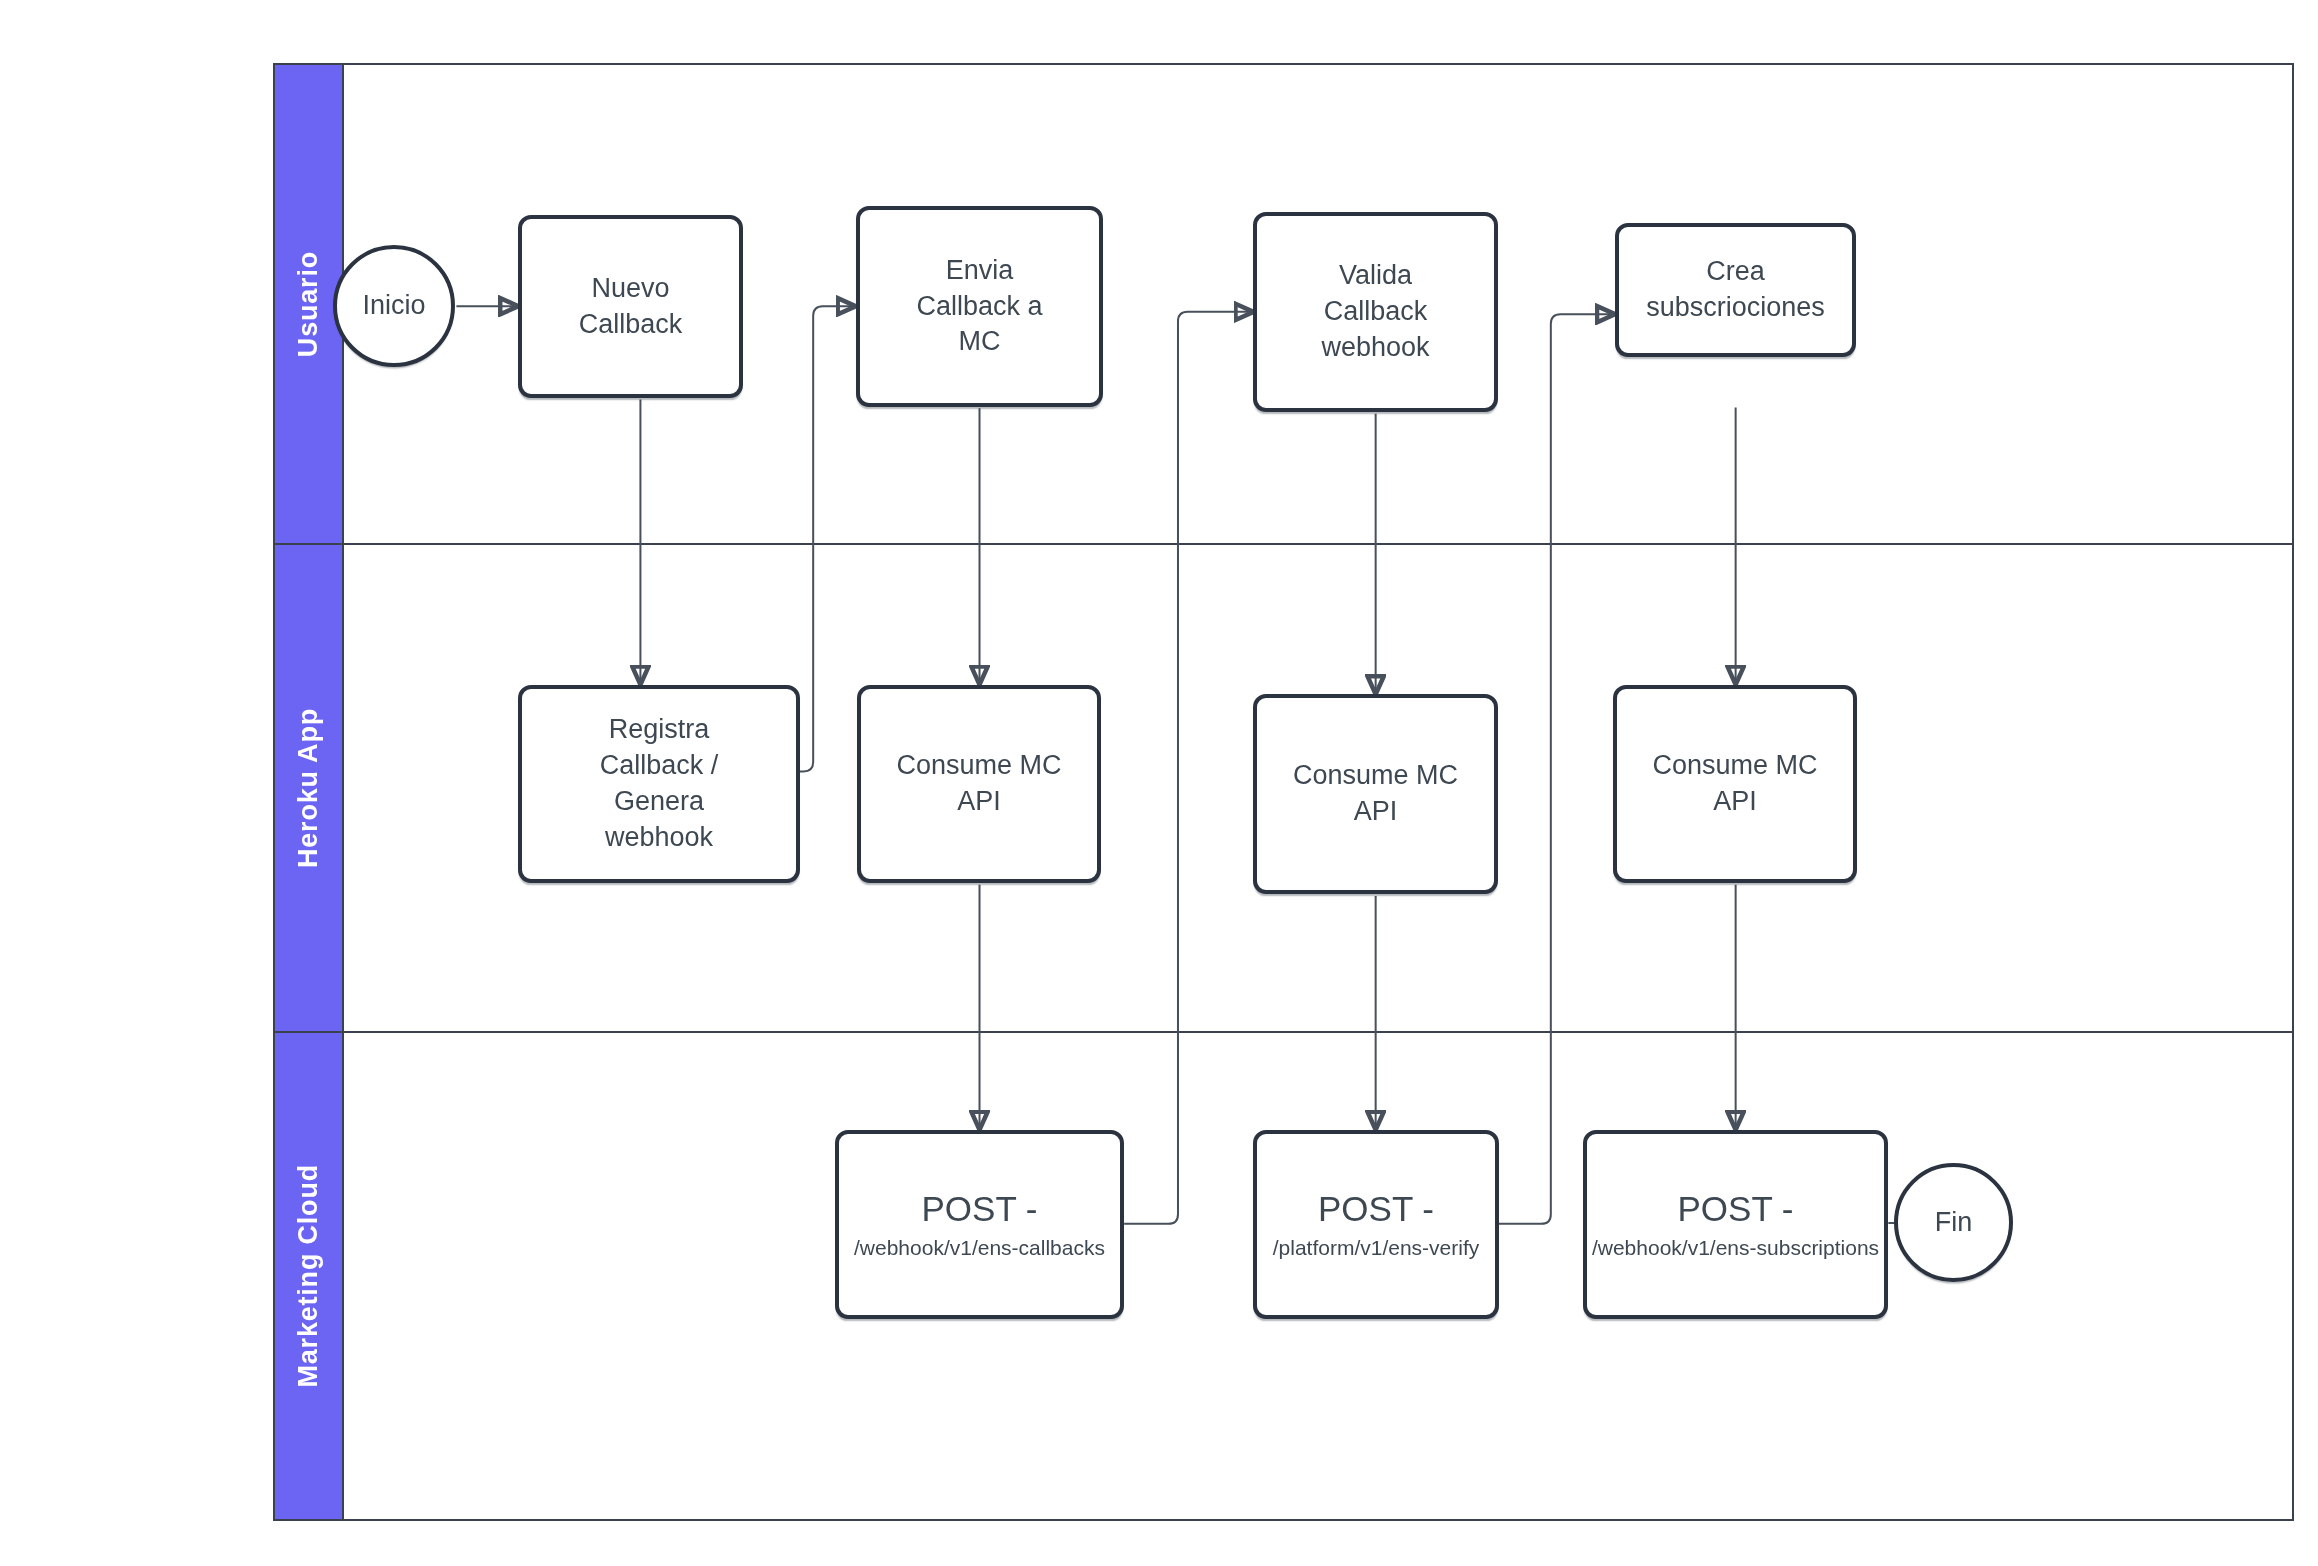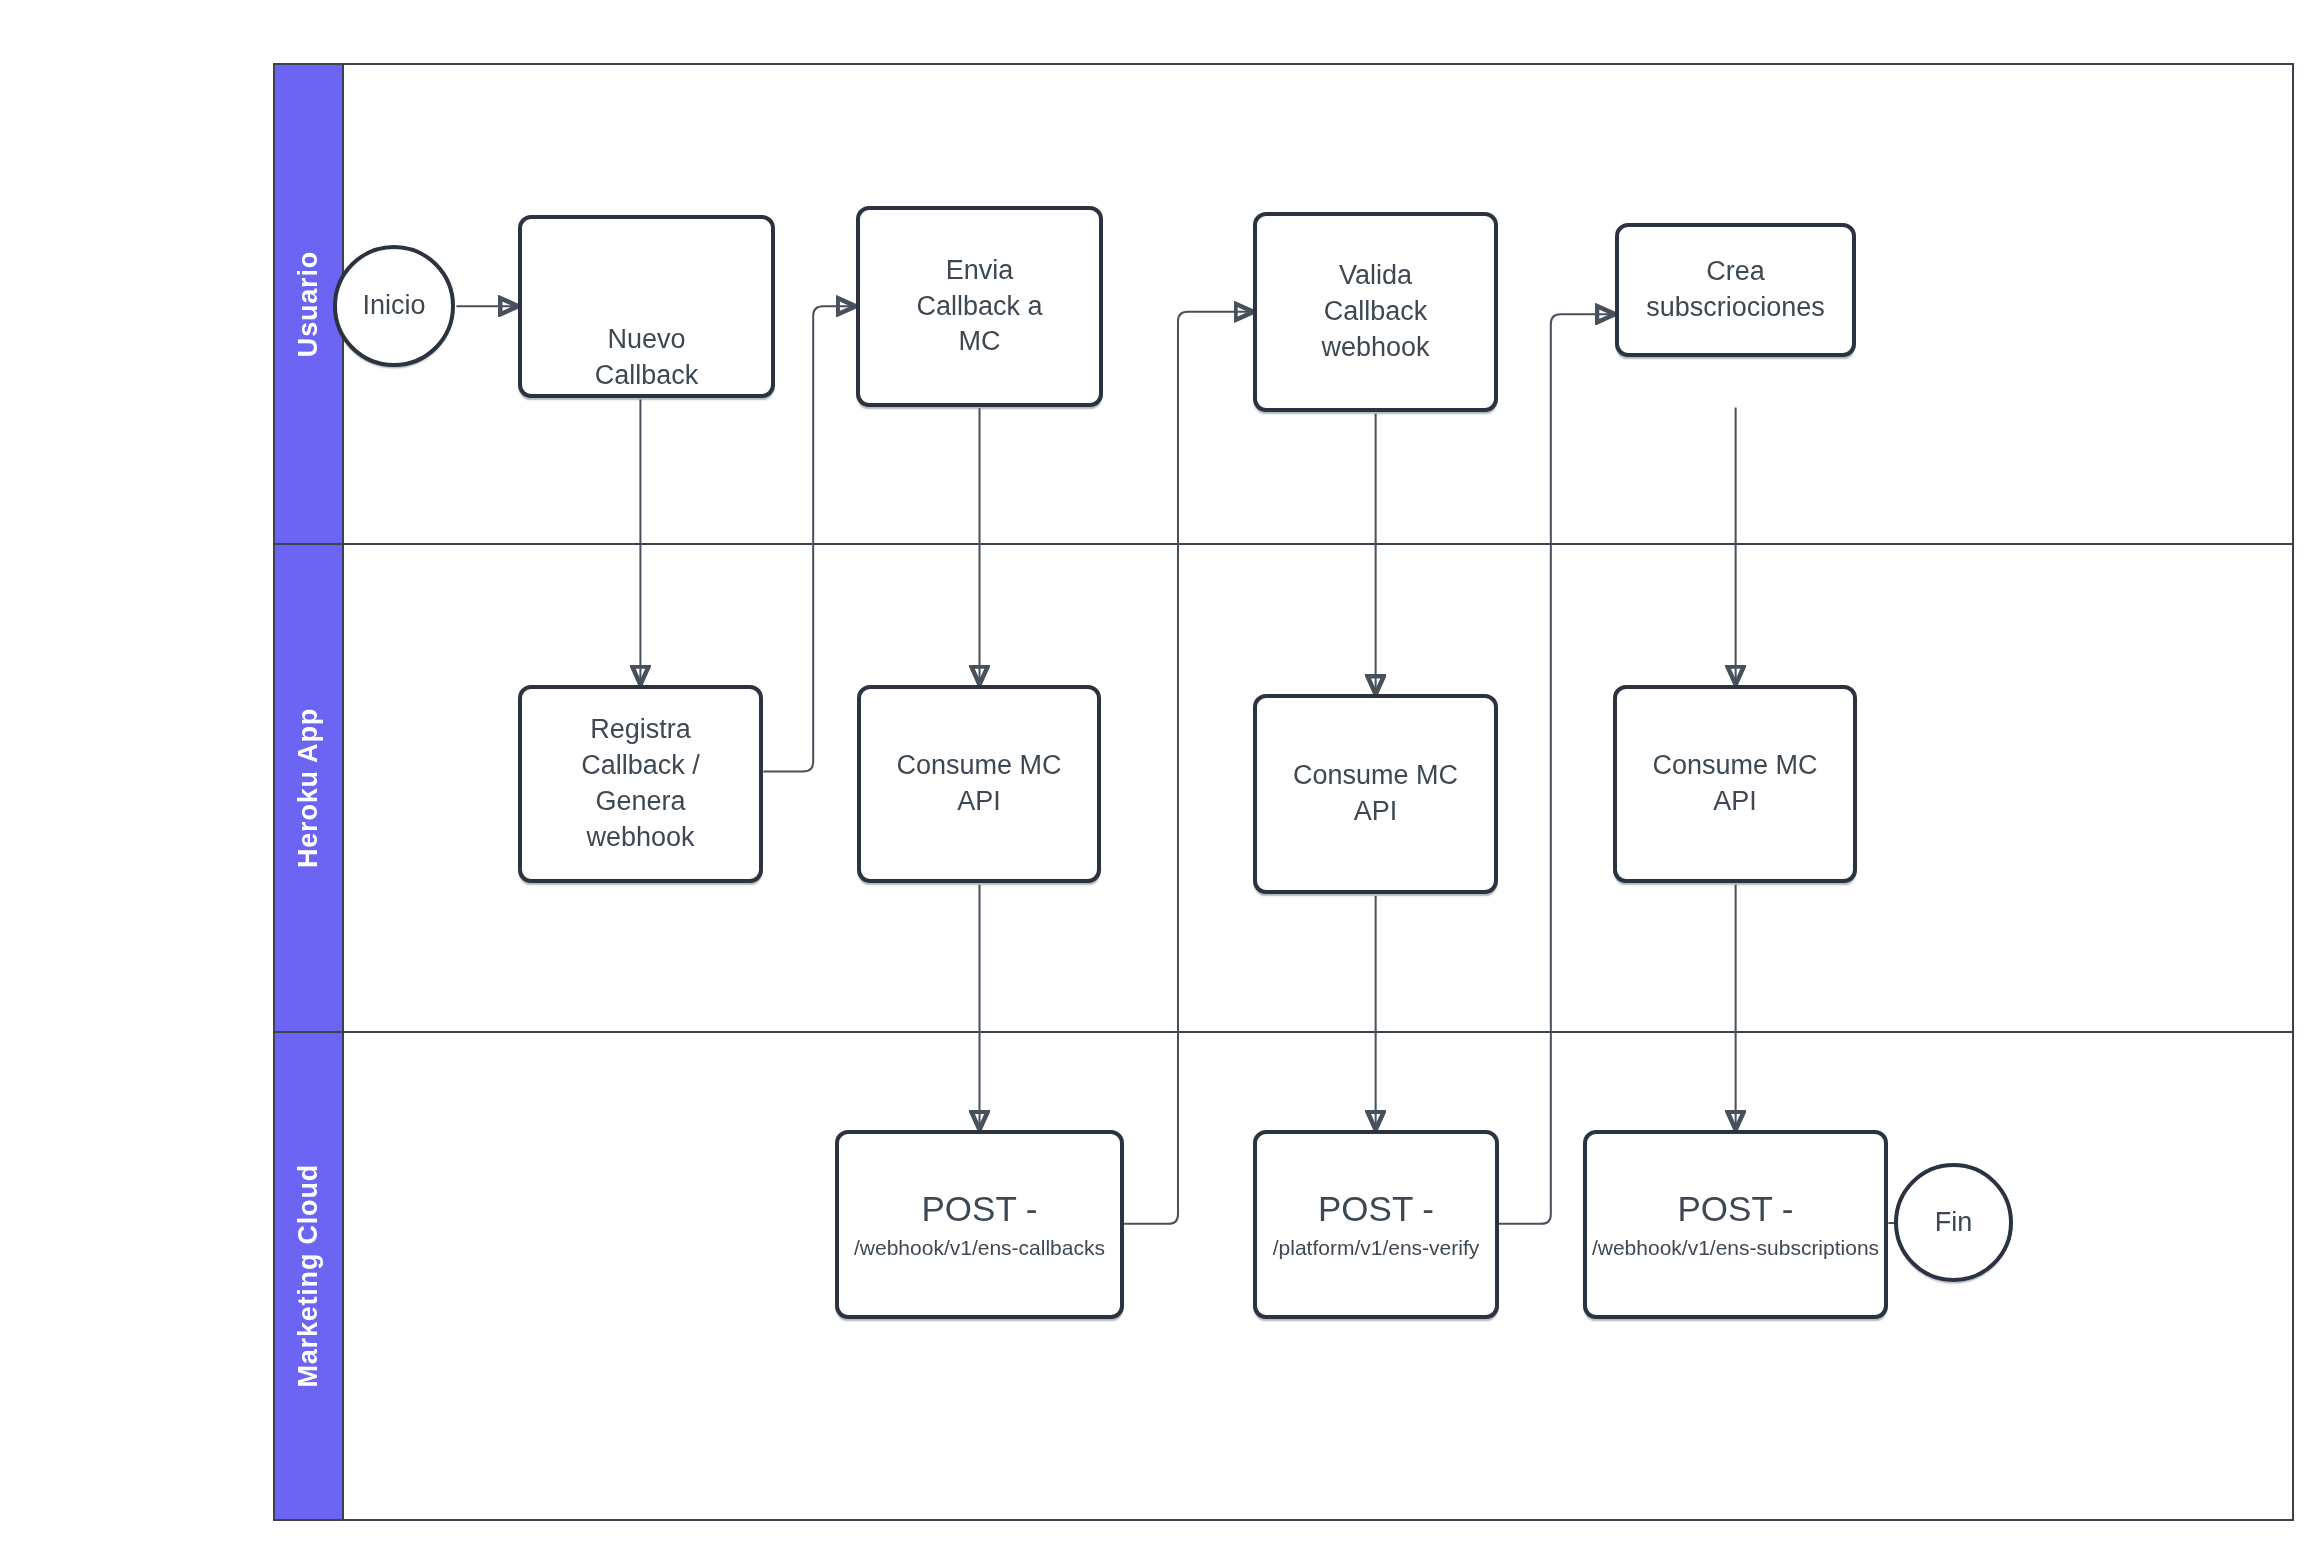--- a/index.html
+++ b/index.html
@@ -78,40 +78,40 @@
     <path d="M 1712 1115 V 1406" marker-end="url(#arrow)"></path>
     <path d="M 1865 1523 H 1918 Q 1930 1523 1930 1511 V 403 Q 1930 391 1942 391 H 2010" marker-end="url(#arrow)"></path>
     <path d="M 2160 507 V 852" marker-end="url(#arrow)"></path>
     <path d="M 2160 1101 V 1406" marker-end="url(#arrow)"></path>
     <path d="M 2350 1522 L 2431 1522" marker-end="url(#arrow)"></path>
   </svg>
 
   <div class="node terminator" style="left:333px;top:245px;width:122px;height:122px;">
     <span class="node-label">Inicio</span>
   </div>
-  <div class="node process" style="left:518px;top:215px;width:257px;height:183px;justify-content:flex-end;">
+  <div class="node process" style="left:518px;top:215px;width:225px;height:183px;">
     <span class="node-label">Nuevo
 Callback</span>
   </div>
   <div class="node process" style="left:856px;top:206px;width:247px;height:201px;justify-content:center;">
     <span class="node-label">Envia
 Callback a
 MC</span>
   </div>
   <div class="node process" style="left:1253px;top:212px;width:245px;height:200px;">
     <span class="node-label">Valida
 Callback
 webhook</span>
   </div>
   <div class="node process" style="left:1615px;top:223px;width:241px;height:134px;">
     <span class="node-label">Crea
 subscriociones</span>
   </div>
 
-  <div class="node process" style="left:518px;top:685px;width:245px;height:198px;text-align:center;">
+  <div class="node process" style="left:518px;top:685px;width:282px;height:198px;text-align:center;">
     <span class="node-label">Registra
 Callback /
 Genera
 webhook</span>
   </div>
   <div class="node process" style="left:857px;top:685px;width:244px;height:198px;">
     <span class="node-label">Consume MC
 API</span>
   </div>
   <div class="node process" style="left:1253px;top:694px;width:245px;height:200px;">

